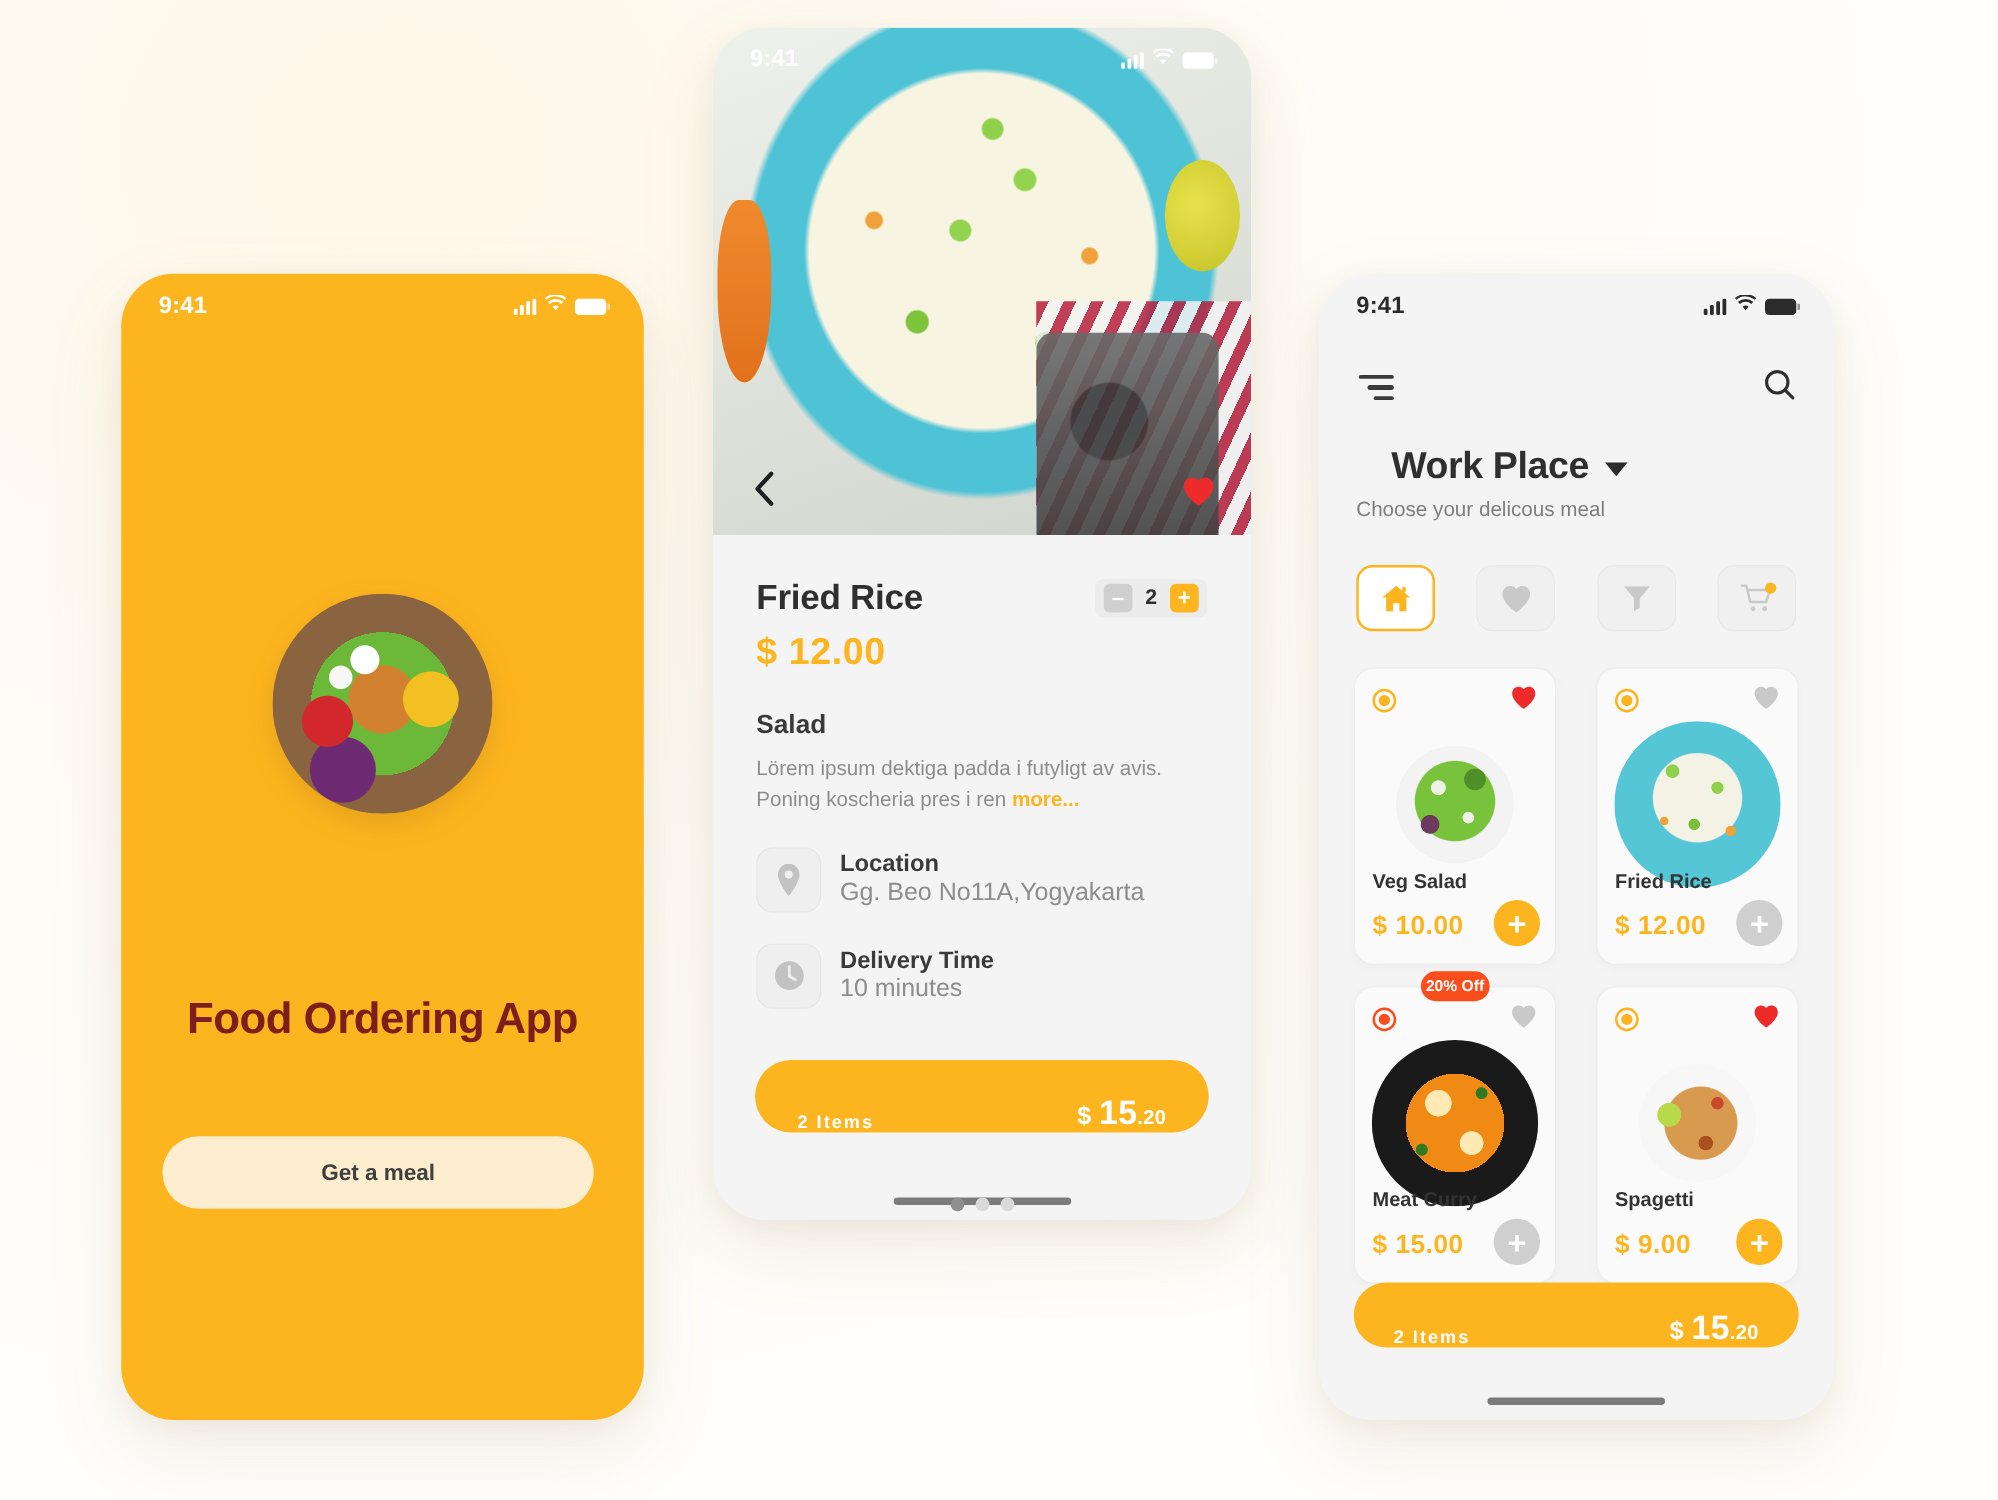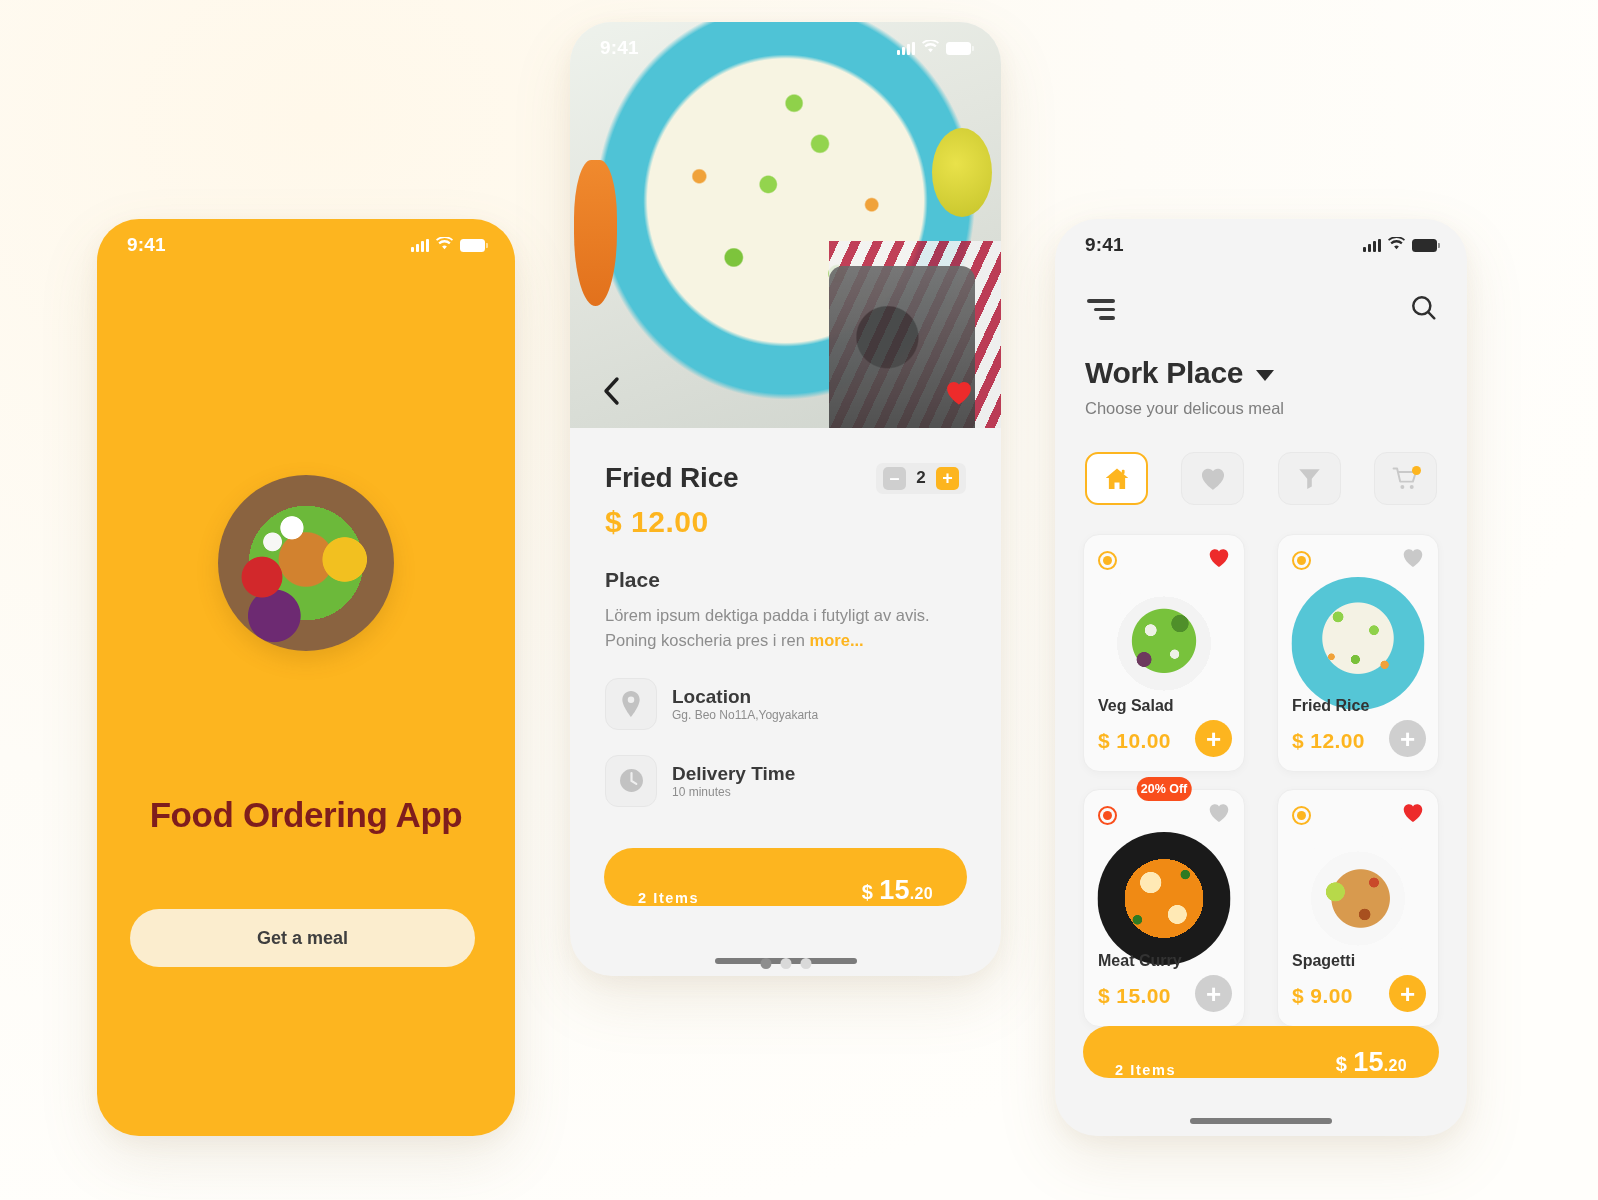--- a/index.html
+++ b/index.html
@@ -74,42 +74,42 @@
   .st-qty { font-size:17px; font-weight:bold; color:#2f2f2f; min-width:12px; text-align:center; }
   .p2-price { margin-top:11px; font-size:30px; font-weight:bold; color:#FDB51F; letter-spacing:.5px; }
   .p2-h2 { margin-top:29px; font-size:21px; font-weight:bold; color:#3a3a3a; }
   .p2-desc { margin-top:11px; font-size:16.5px; line-height:1.5; color:#8d8d8d; max-width:352px; }
   .p2-more { color:#FDB51F; font-weight:bold; }
 
   .infoline { display:flex; align-items:center; gap:15px; margin-top:25px; }
   .infoline .ibox { width:52px; height:52px; border-radius:13px; background:#efefef;
                     border:1px solid #e6e6e6; display:flex; align-items:center; justify-content:center; flex:0 0 auto; }
   .info-t { font-size:19px; font-weight:bold; color:#3a3a3a; }
-  .info-s { font-size:12px; color:#8d8d8d; margin-top:0; }
+  .info-s { font-size:20px; color:#8d8d8d; margin-top:0; }
 
   
   .cartbar { position:absolute; border-radius:30px; background:#FDB51F; cursor:pointer;
              display:flex; align-items:flex-end; justify-content:space-between; }
   .cb-items { color:#fff; font-size:14.5px; font-weight:bold; letter-spacing:1.6px; }
   .cb-total { color:#fff; font-weight:bold; letter-spacing:.3px; }
   .cb-total .cur { font-size:20px; margin-right:6px; }
   .cb-total .big { font-size:27px; }
   .cb-total .cents { font-size:16px; }
 
   #p2cart { left:34px; right:34px; bottom:70px; height:58px; padding:0 34px; }
 
   
   #phone3 { left:1055px; top:219px; width:412px; height:917px; background:#f4f4f4; }
   .p3-top { position:absolute; left:30px; right:30px; top:75px;
             display:flex; align-items:center; justify-content:space-between; }
   .hamb { width:30px; cursor:pointer; display:flex; flex-direction:column; gap:5px; align-items:flex-end; }
   .hamb i { height:3.5px; border-radius:2px; background:#3a3a3a; display:block; }
   .hamb i:nth-child(1){width:28px}.hamb i:nth-child(2){width:21px}.hamb i:nth-child(3){width:16px}
   .p3-place { position:absolute; left:30px; top:137px; display:flex; align-items:center; gap:13px; cursor:pointer; }
-  .p3-place h1 { font-size:30px; font-weight:bold; color:#2f2f2f; letter-spacing:-.3px; }
+  .p3-place h1 { font-size:30px; font-weight:bold; color:#2f2f2f; letter-spacing:-.3px;margin-left:28px; }
   .caret { width:0; height:0; border-left:9px solid transparent; border-right:9px solid transparent;
            border-top:11px solid #2b2b2b; margin-top:5px; }
   .p3-sub { position:absolute; left:30px; top:180px; font-size:16.5px; color:#7e7e7e; }
 
   .p3-tabs { position:absolute; left:30px; right:30px; top:233px; display:flex; justify-content:space-between; }
   .tabbtn { width:63px; height:53px; border-radius:13px; background:#f0f0f0; border:1px solid #e8e8e8;
             display:flex; align-items:center; justify-content:center; cursor:pointer; position:relative; }
   .tabbtn.active { background:#fff; border:2px solid #FDB51F; }
   .cartdot { position:absolute; width:9px; height:9px; border-radius:50%; background:#FDB51F;
              right:15px; top:13px; }
@@ -289,21 +289,21 @@
         <div class="p2-name">Fried Rice</div>
         <div class="stepper">
           <button class="st-btn st-minus">–</button>
           <span class="st-qty">2</span>
           <button class="st-btn st-plus">+</button>
         </div>
       </div>
 
       <div class="p2-price">$ 12.00</div>
 
-      <div class="p2-h2">Place</div>
+      <div class="p2-h2">Salad</div>
       <div class="p2-desc"><span>Lörem ipsum dektiga padda i futyligt av avis. Poning koscheria pres i ren </span><span class="p2-more">more...</span></div>
 
       <div class="infoline">
         <div class="ibox">
           <svg width="22" height="26" viewBox="0 0 20 24" fill="#c2c2c2">
               <path d="M10 0C5.6 0 2 3.6 2 8c0 6 8 16 8 16s8-10 8-16c0-4.4-3.6-8-8-8zm0 11a3 3 0 1 1 0-6 3 3 0 0 1 0 6z"></path>
             </svg>
         </div>
         <div>
           <div class="info-t">Location</div>

